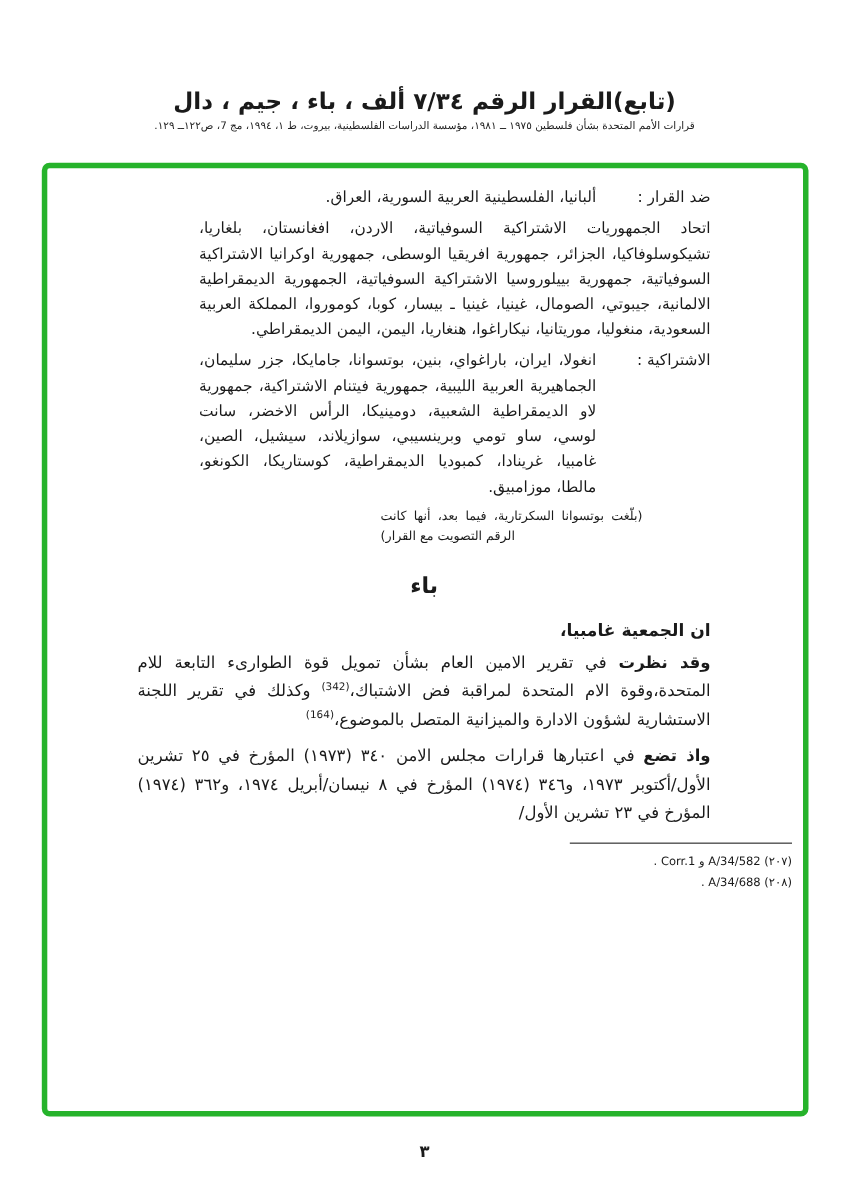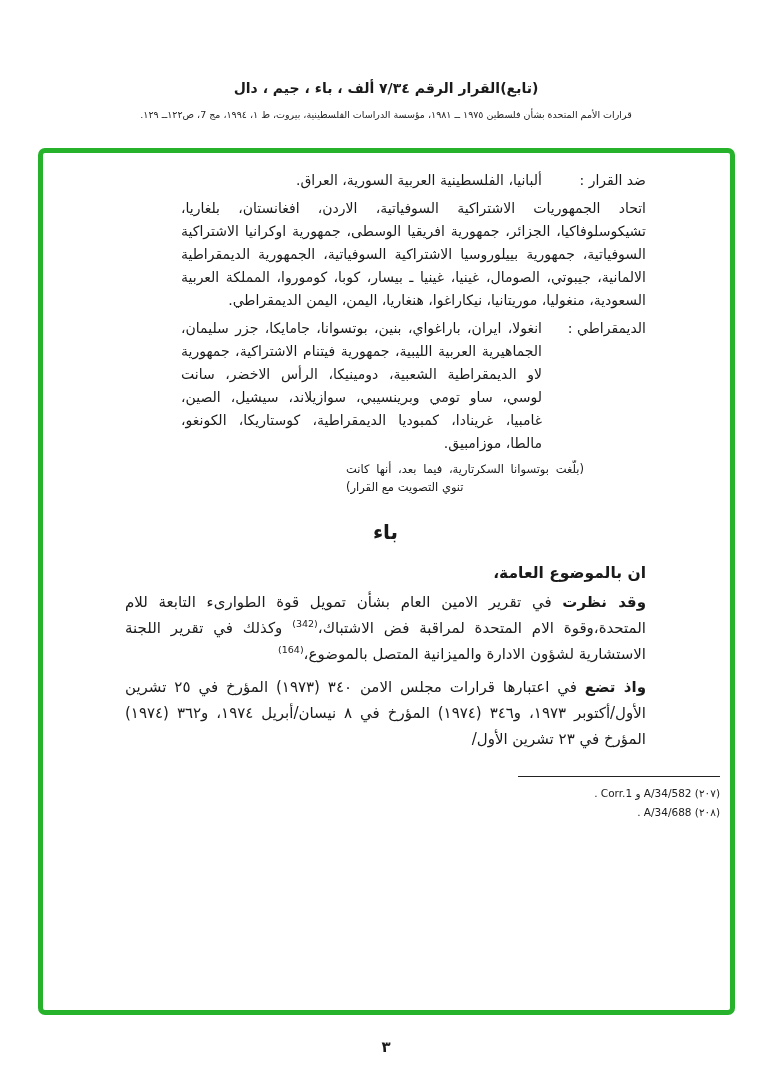--- a/index.html
+++ b/index.html
@@ -7,21 +7,21 @@
   body {
     position:relative;
     background:#ffffff;
     color:#1a1a1a;
     font-family:"DejaVu Sans", sans-serif;
     overflow:hidden;
   }
   .header-title {
     position:absolute; top:80px; left:0; width:100%;
     text-align:center; direction:rtl;
-    font-weight:bold; font-size:14px; letter-spacing:0.2px;
+    font-weight:bold; font-size:21px; letter-spacing:0.2px;
   }
   .header-source {
     position:absolute; top:109px; left:0; width:100%;
     text-align:center; direction:rtl;
     font-size:9.5px; color:#222;
   }
   .frame {
     position:absolute; left:38px; top:148px;
     width:697px; height:867px;
     border:5px solid #26b32b;
@@ -48,21 +48,21 @@
     font-weight:bold; font-size:20px;
   }
   .salutation { margin-top:20px; font-weight:bold; font-size:15.5px; }
   .para {
     margin-top:7px; font-size:15px; line-height:26px;
     text-align:justify;
   }
   .lead { font-weight:bold; }
   .ref { font-size:9.5px; vertical-align:super; line-height:0; }
   .footnotes {
-    margin-top:24px; margin-right:-74px;
+    margin-top:14px; margin-right:-74px;
     width:202px;
     border-top:1px solid #222;
     padding-top:7px;
     font-size:10.5px; line-height:19px;
     direction:rtl; text-align:right;
   }
   .page-number {
     position:absolute; bottom:32px; left:0; width:100%;
     text-align:center; font-weight:bold; font-size:15px;
   }
@@ -84,31 +84,31 @@
         <div class="vote-row">
           <div class="vote-label">ضد القرار :</div>
           <div class="vote-text">ألبانيا، الفلسطينية العربية السورية، العراق.</div>
         </div>
 
         <div class="vote-row">
           <div class="vote-text">اتحاد الجمهوريات الاشتراكية السوفياتية، الاردن، افغانستان، بلغاريا، تشيكوسلوفاكيا، الجزائر، جمهورية افريقيا الوسطى، جمهورية اوكرانيا الاشتراكية السوفياتية، جمهورية بييلوروسيا الاشتراكية السوفياتية، الجمهورية الديمقراطية الالمانية، جيبوتي، الصومال، غينيا، غينيا ـ بيسار، كوبا، كوموروا، المملكة العربية السعودية، منغوليا، موريتانيا، نيكاراغوا، هنغاريا، اليمن، اليمن الديمقراطي.</div>
         </div>
 
         <div class="vote-row">
-          <div class="vote-label">الديمقراطي :</div>
+          <div class="vote-label">الاشتراكية :</div>
           <div class="vote-text">انغولا، ايران، باراغواي، بنين، بوتسوانا، جامايكا، جزر سليمان، الجماهيرية العربية الليبية، جمهورية فيتنام الاشتراكية، جمهورية لاو الديمقراطية الشعبية، دومينيكا، الرأس الاخضر، سانت لوسي، ساو تومي وبرينسيبي، سوازيلاند، سيشيل، الصين، غامبيا، غرينادا، كمبوديا الديمقراطية، كوستاريكا، الكونغو، مالطا، موزامبيق.</div>
         </div>
 
       </div>
 
-      <div class="note">(بلّغت بوتسوانا السكرتارية، فيما بعد، أنها كانت تنوي التصويت مع القرار)</div>
+      <div class="note">(بلّغت بوتسوانا السكرتارية، فيما بعد، أنها كانت الرقم التصويت مع القرار)</div>
 
       <div class="section-heading">باء</div>
 
-      <div class="salutation">ان بالموضوع العامة،</div>
+      <div class="salutation">ان الجمعية غامبيا،</div>
 
       <p class="para"><span class="lead">وقد نظرت</span><span> في تقرير الامين العام بشأن تمويل قوة الطوارىء التابعة للام المتحدة،وقوة الام المتحدة لمراقبة فض الاشتباك،</span><sup class="ref">(342)</sup><span> وكذلك في تقرير اللجنة الاستشارية لشؤون الادارة والميزانية المتصل بالموضوع،</span><sup class="ref">(164)</sup></p>
 
       <p class="para"><span class="lead">واذ تضع</span><span> في اعتبارها قرارات مجلس الامن ٣٤٠ (١٩٧٣) المؤرخ في ٢٥ تشرين الأول/أكتوبر ١٩٧٣، و٣٤٦ (١٩٧٤) المؤرخ في ٨ نيسان/أبريل ١٩٧٤، و٣٦٢ (١٩٧٤) المؤرخ في ٢٣ تشرين الأول/</span></p>
 
       <div class="footnotes">
         <div class="footnote">(٢٠٧) A/34/582 و Corr.1 .</div>
         <div class="footnote">(٢٠٨) A/34/688 .</div>
       </div>
 

